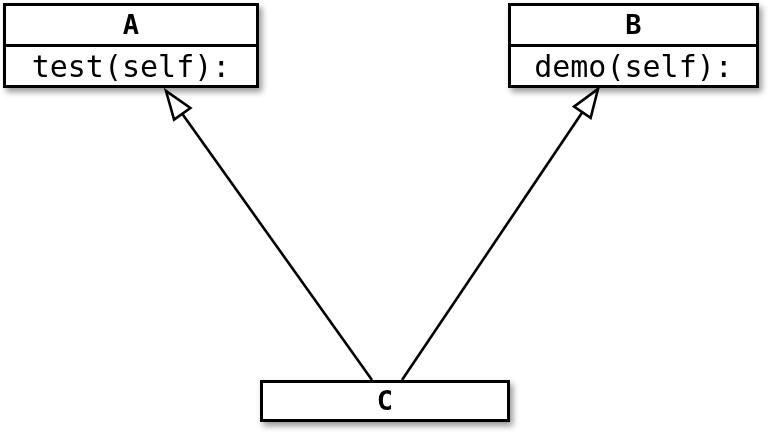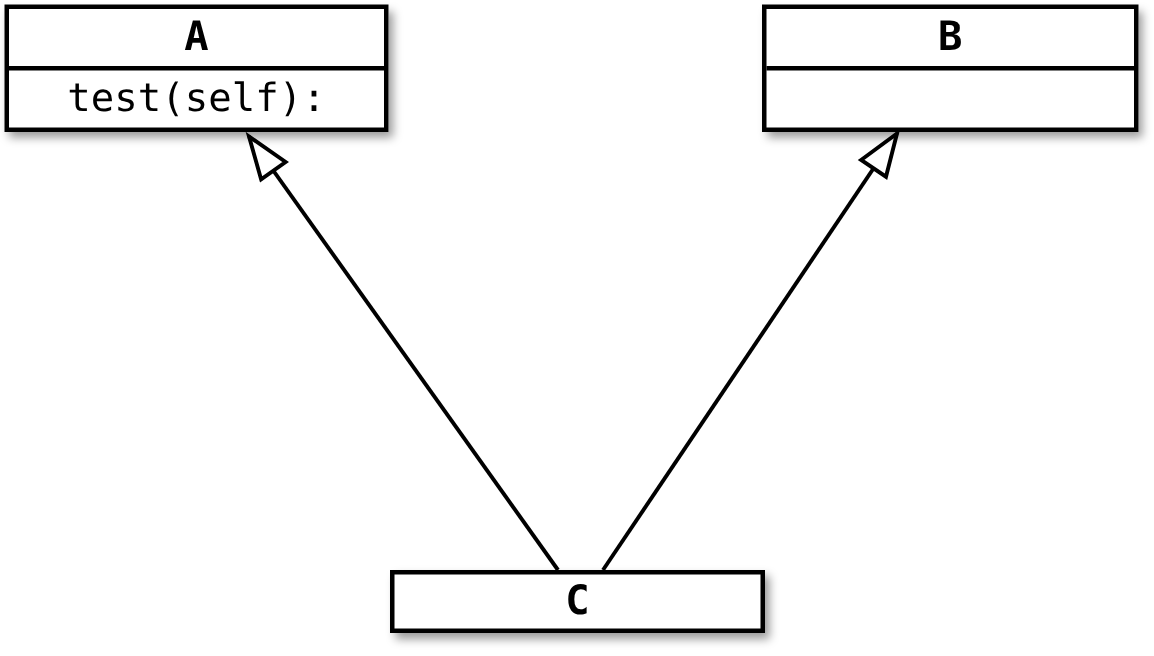--- a/index.html
+++ b/index.html
@@ -47,21 +47,21 @@
   .uml-title.no-divider {
     border-bottom: none;
     height: 36px;
     line-height: 36px;
   }
   .uml-method {
     flex: 1;
     display: flex;
     align-items: center;
     justify-content: center;
-    font-size: 26px;
+    font-size: 30px;
     font-weight: normal;
     color: #000000;
     white-space: nowrap;
     overflow: hidden;
   }
 </style>
 </head>
 <body>
 
 <div class="diagram">
@@ -76,19 +76,20 @@
     <line x1="402" y1="380" x2="598" y2="89" stroke="#000000" stroke-width="2.6" marker-end="url(#hollowTriangle)"></line>
   </svg>
 
   <div class="uml-box box-a">
     <div class="uml-title">A</div>
     <div class="uml-method">test(self):</div>
   </div>
 
   <div class="uml-box box-b">
     <div class="uml-title">B</div>
+    <div class="uml-method">demo(self):</div>
   </div>
 
   <div class="uml-box box-c">
     <div class="uml-title no-divider">C</div>
   </div>
 
 </div>
 
 </body></html>

